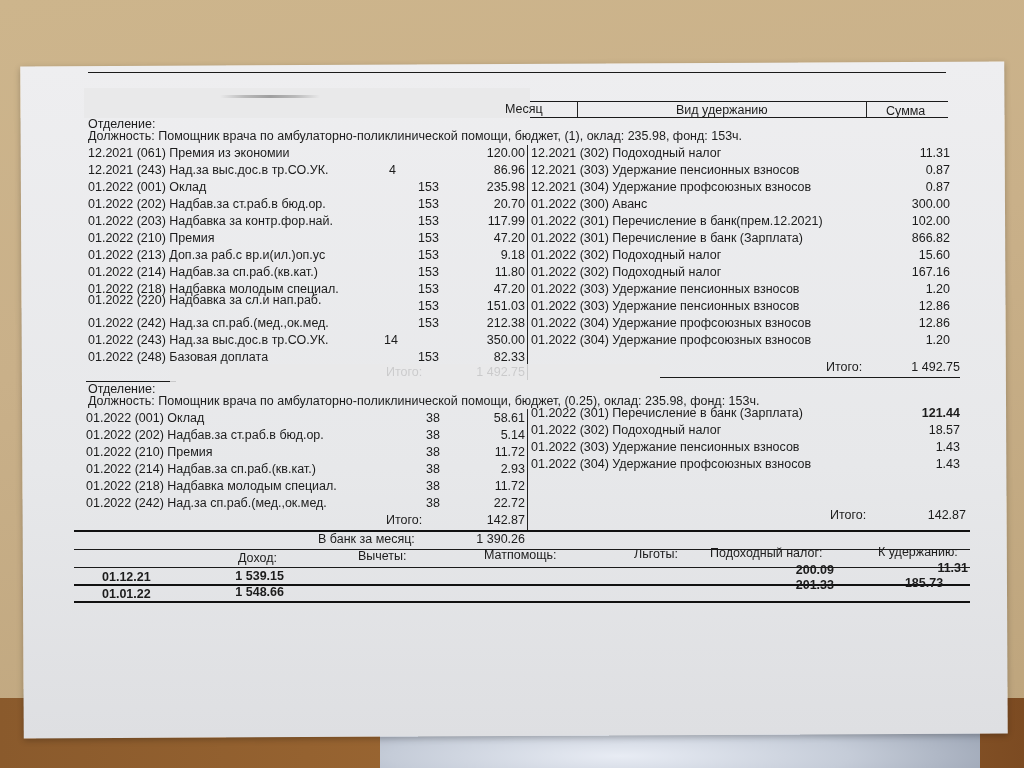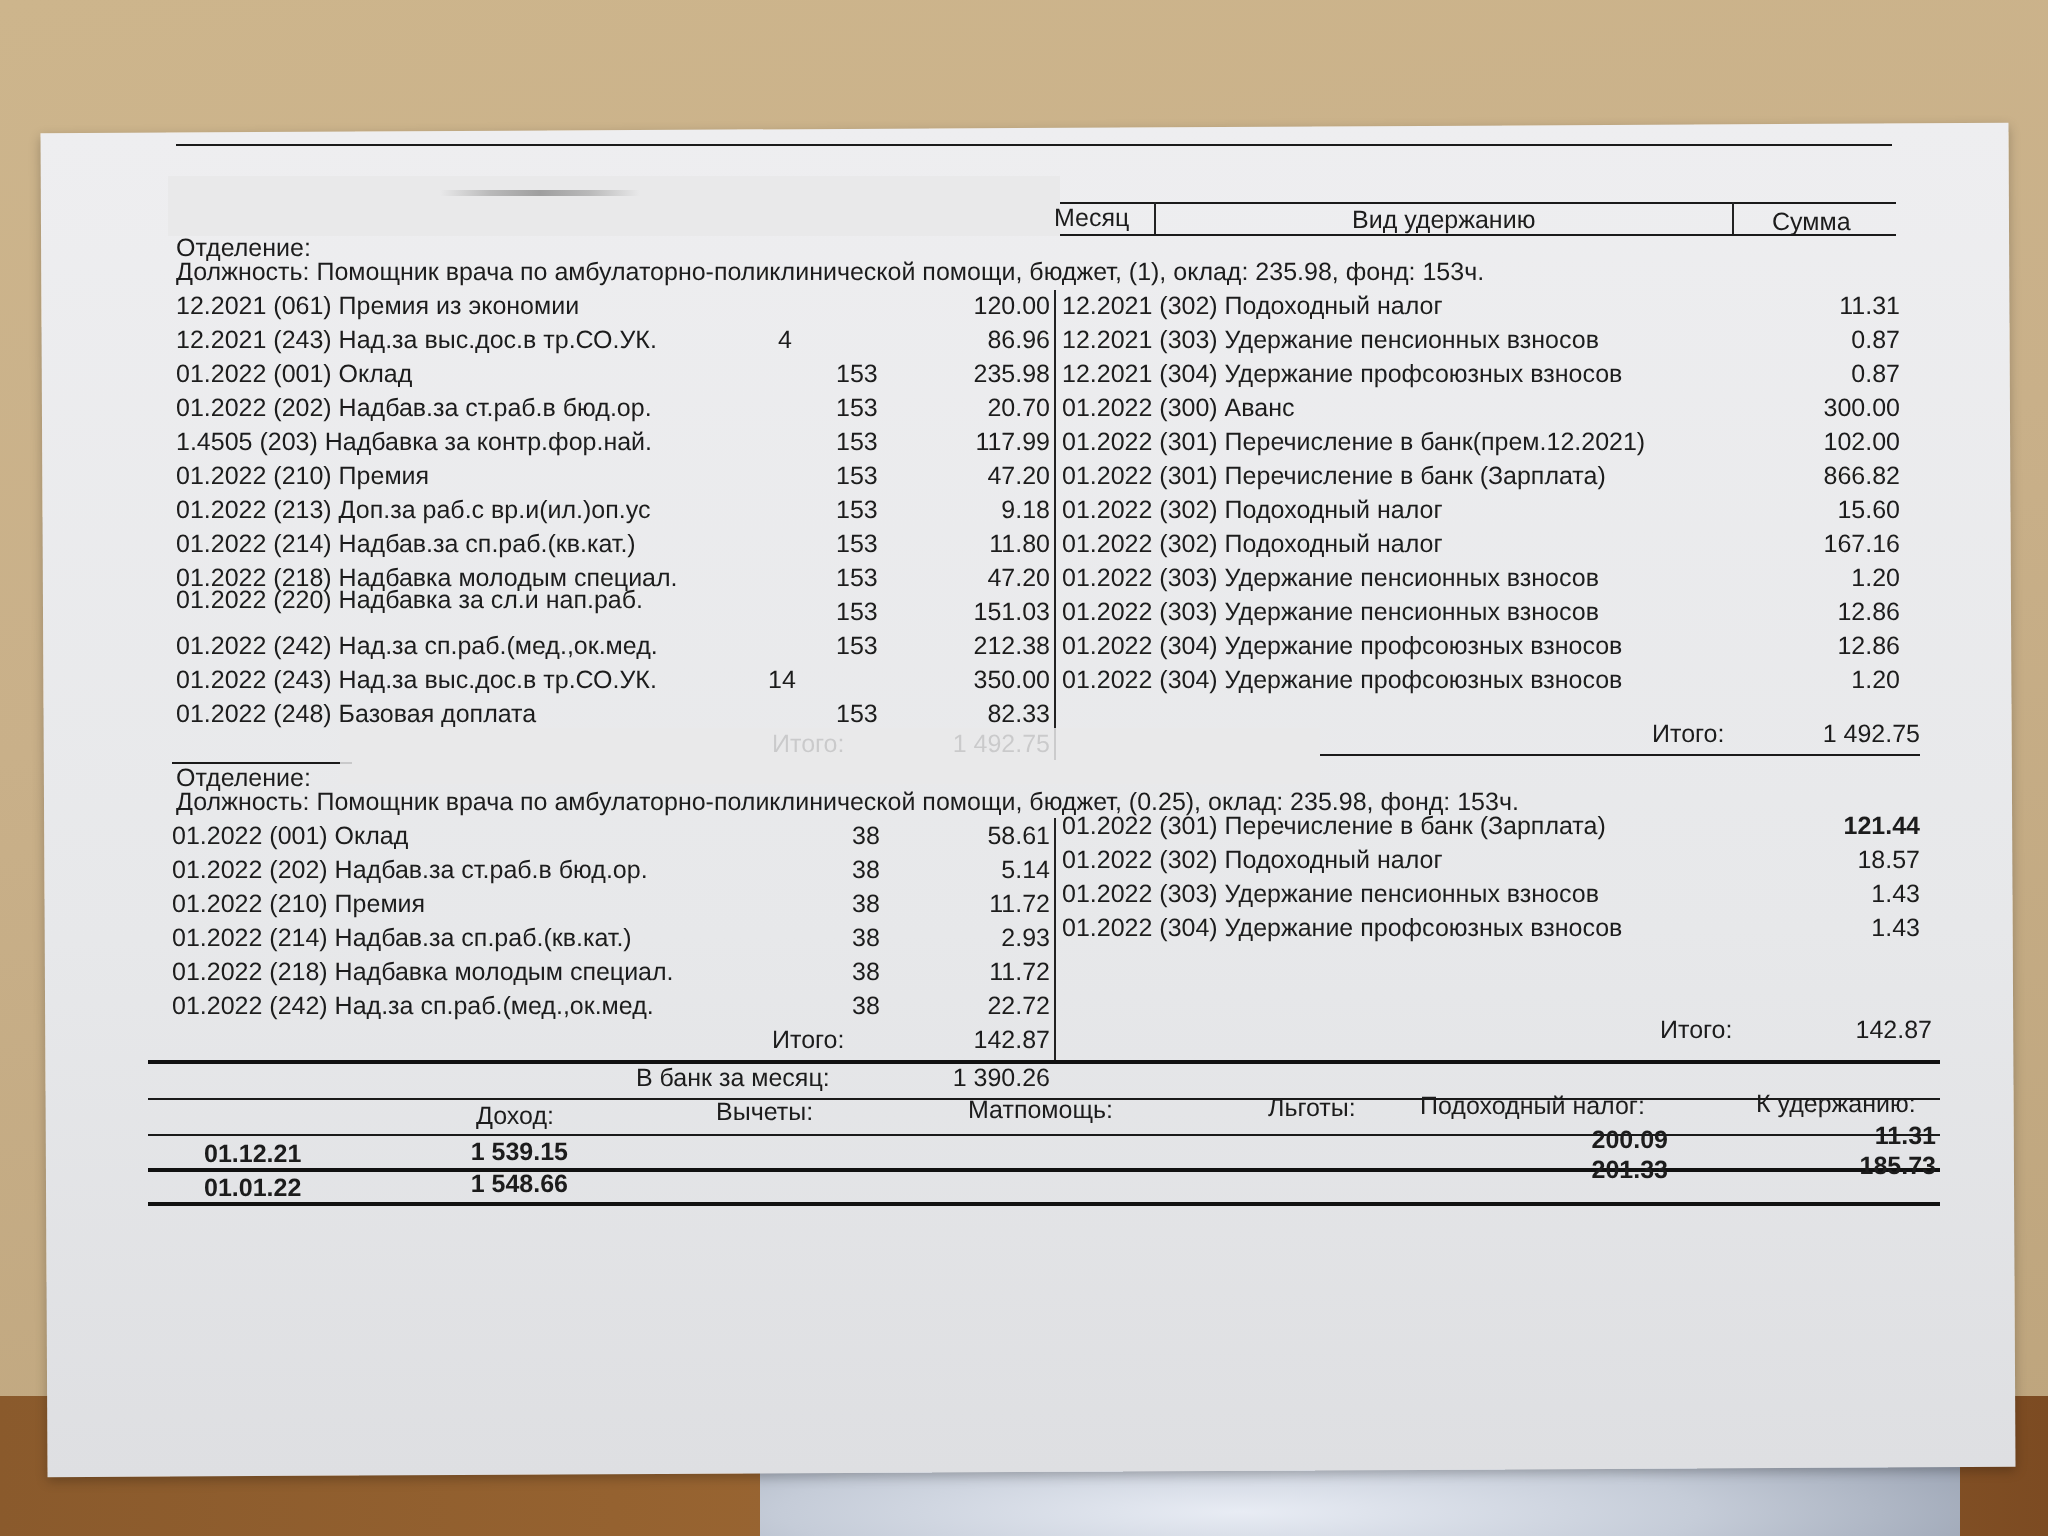--- a/index.html
+++ b/index.html
@@ -39,21 +39,21 @@
 
 <div class="doc">
 
   <div class="hline" style="left:88px; top:72px; width:858px;"></div>
 
   <div class="redact" style="left:84px; top:88px; width:446px; height:30px;"></div>
   <div class="smudge" style="left:220px; top:95px; width:100px;"></div>
 
   <div class="hline" style="left:530px; top:101px; width:418px;"></div>
   <div class="hline" style="left:530px; top:117px; width:418px;"></div>
-  <div class="abs" style="left:527px; top:102px;text-align:center;">Месяц</div>
+  <div class="abs" style="left:505px; top:102px;text-align:center;">Месяц</div>
   <div class="vline" style="left:577px; top:101px; height:16px;"></div>
   <div class="abs" style="left:676px; top:103px;">Вид удержанию</div>
   <div class="vline" style="left:866px; top:101px; height:16px;"></div>
   <div class="abs" style="left:886px; top:104px;">Сумма</div>
 
   <div class="abs ital" style="left:88px; top:117px;">Отделение:</div>
   <div class="abs ital" style="left:88px; top:129px;">Должность: Помощник врача по амбулаторно-поликлинической помощи, бюджет, (1), оклад: 235.98, фонд:  153ч.</div>
 
   <div class="vline" style="left:527px; top:145px; height:235px;"></div>
 
@@ -66,21 +66,21 @@
     <div class="row r" style="left:455px; top:162px; width:70px;">86.96</div>
 
     <div class="row" style="left:88px; top:179px;"><span>01.2022 (001) Оклад</span></div>
     <div class="row" style="left:418px; top:179px;">153</div>
     <div class="row r" style="left:455px; top:179px; width:70px;">235.98</div>
 
     <div class="row" style="left:88px; top:196px;"><span>01.2022 (202) Надбав.за ст.раб.в бюд.ор.</span></div>
     <div class="row" style="left:418px; top:196px;">153</div>
     <div class="row r" style="left:455px; top:196px; width:70px;">20.70</div>
 
-    <div class="row" style="left:88px; top:213px;"><span>1.4505 (203) Надбавка за контр.фор.най.</span></div>
+    <div class="row" style="left:88px; top:213px;"><span>01.2022 (203) Надбавка за контр.фор.най.</span></div>
     <div class="row" style="left:418px; top:213px;">153</div>
     <div class="row r" style="left:455px; top:213px; width:70px;">117.99</div>
 
     <div class="row" style="left:88px; top:230px;"><span>01.2022 (210) Премия</span></div>
     <div class="row" style="left:418px; top:230px;">153</div>
     <div class="row r" style="left:455px; top:230px; width:70px;">47.20</div>
 
     <div class="row" style="left:88px; top:247px;"><span>01.2022 (213) Доп.за раб.с вр.и(ил.)оп.ус</span></div>
     <div class="row" style="left:418px; top:247px;">153</div>
     <div class="row r" style="left:455px; top:247px; width:70px;">9.18</div>
@@ -208,16 +208,16 @@
     <div class="row bold" style="left:102px; top:569px;">01.12.21</div>
     <div class="row bold r" style="left:200px; top:568px; width:84px;">1 539.15</div>
     <div class="row bold r" style="left:740px; top:562px; width:94px;">200.09</div>
     <div class="row bold r" style="left:880px; top:560px; width:88px;">11.31</div>
   </div>
   <div class="hline thick" style="left:74px; top:584px; width:896px;"></div>
   <div>
     <div class="row bold" style="left:102px; top:586px;">01.01.22</div>
     <div class="row bold r" style="left:200px; top:584px; width:84px;">1 548.66</div>
     <div class="row bold r" style="left:740px; top:577px; width:94px;">201.33</div>
-    <div class="row bold r" style="left:880px; top:575px; width:88px;">185.73</div>
+    <div class="row bold r" style="left:880px; top:575px; width:88px;text-align:center;">185.73</div>
   </div>
   <div class="hline thick" style="left:74px; top:601px; width:896px;"></div>
 </div>
 
 </body></html>

